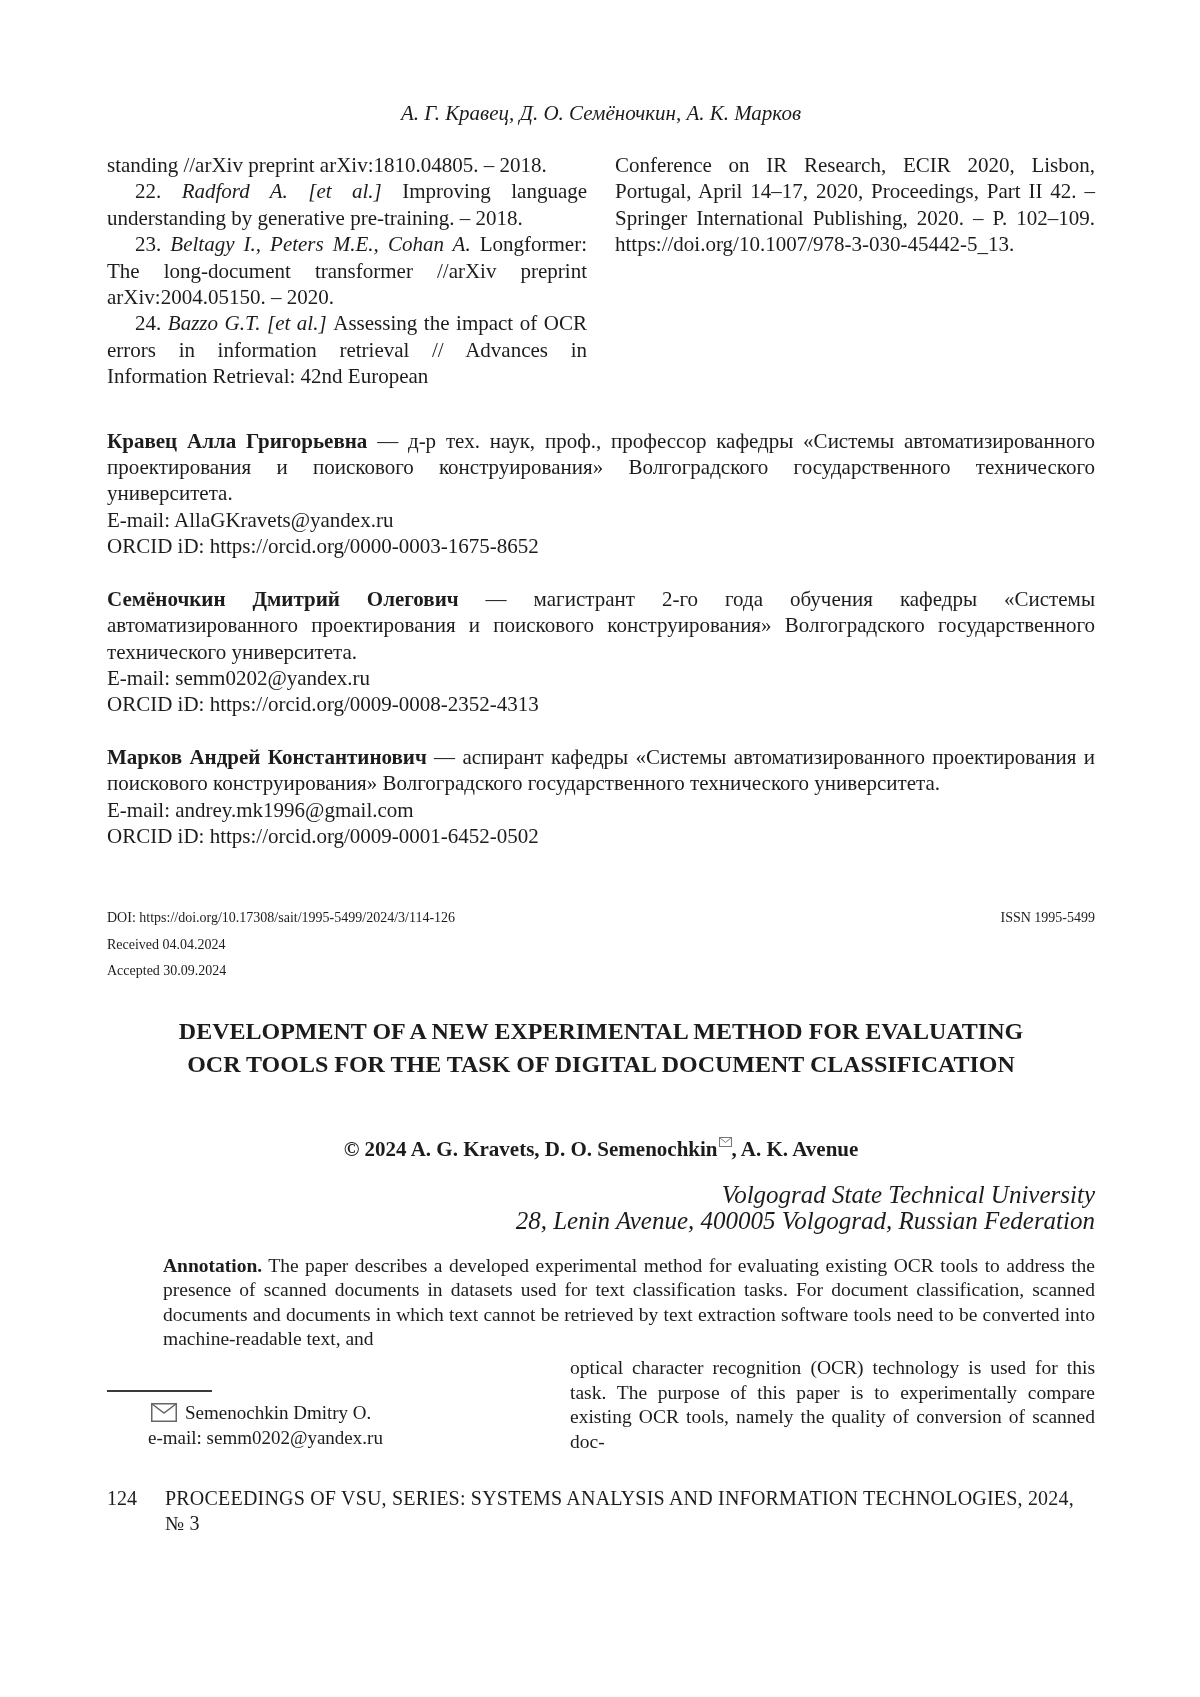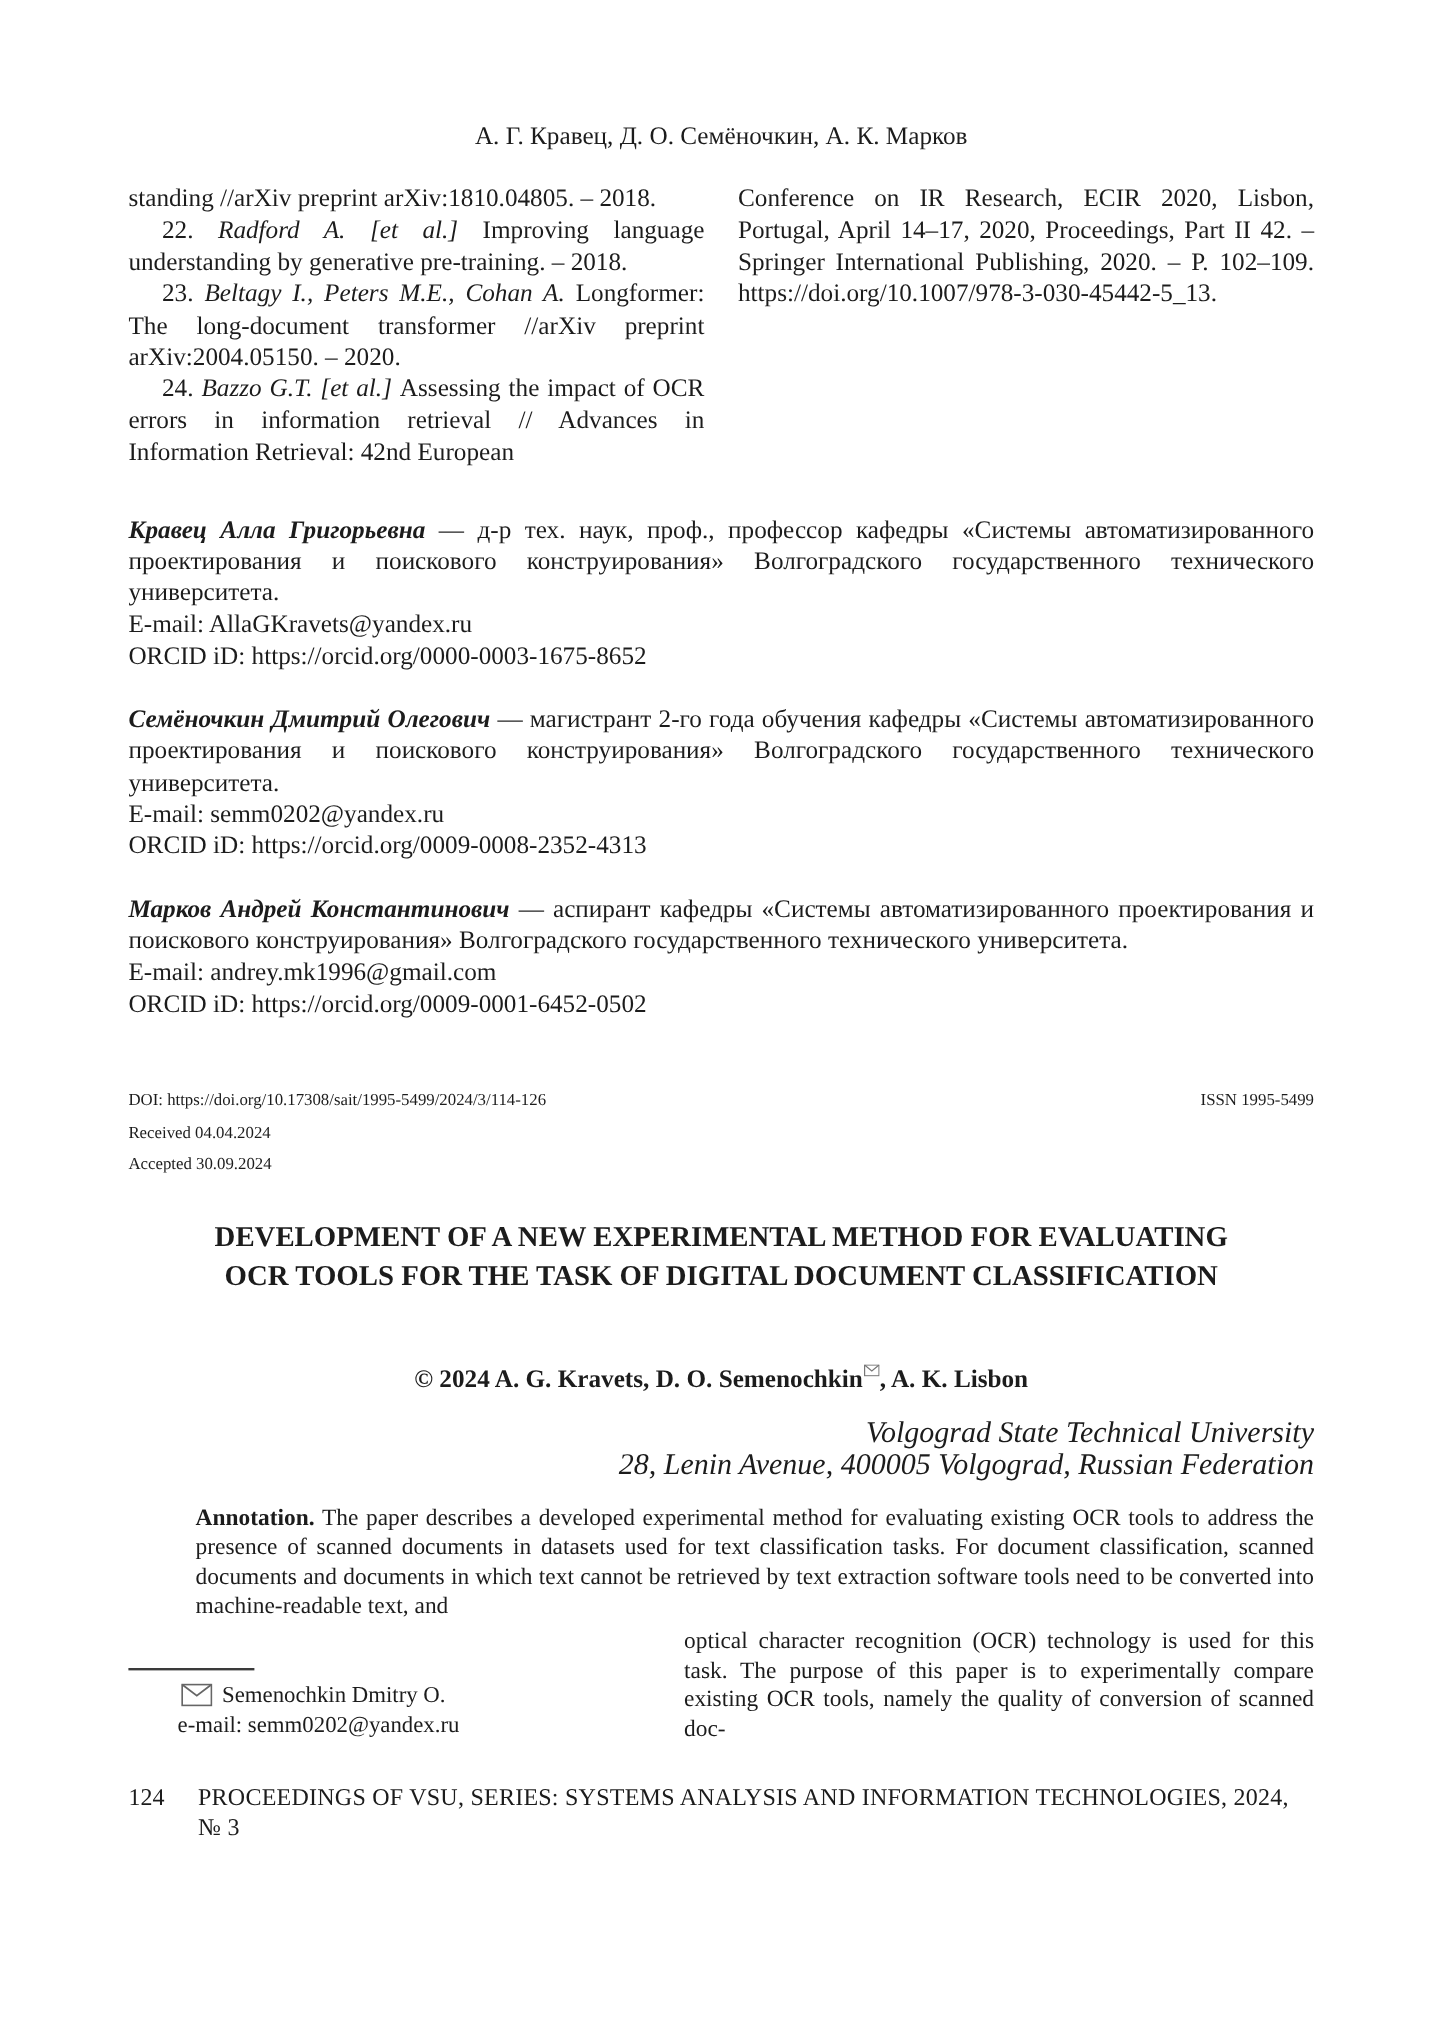--- a/index.html
+++ b/index.html
@@ -10,20 +10,21 @@
     font-family:"Liberation Serif","DejaVu Serif",serif;
     overflow:hidden;
     position:relative;
   }
   .content { width:988px; margin-left:107px; }
   p { margin:0; }
 
   .running-head {
     margin-top:100px;
     text-align:center;
+    font-style:italic;
     font-size:21px;
     line-height:26px;
   }
 
   .refs {
     margin-top:26px;
     display:flex;
     gap:28px;
     font-size:21px;
     line-height:26.4px;
@@ -32,21 +33,21 @@
   .refs p {
     text-align:justify;
     overflow-wrap:anywhere;
   }
   .refs p.indent { text-indent:28px; }
   .refs .it { font-style:italic; }
 
   .bios { margin-top:38px; font-size:21px; line-height:26.4px; }
   .bio { margin-bottom:26px; }
   .bio .bio-main { text-align:justify; }
-  .bio b { font-weight:bold;font-style:italic; }
+  .bio b { font-weight:bold; }
 
   .meta { margin-top:56px; font-size:14px; line-height:26.4px; }
   .meta .doi-row { display:flex; justify-content:space-between; }
 
   .article-title {
     margin-top:30px;
     text-align:center;
     font-weight:bold;
     font-size:24px;
     line-height:33px;
@@ -156,21 +157,21 @@
     </div>
     <p>Received 04.04.2024</p>
     <p>Accepted 30.09.2024</p>
   </div>
 
   <p class="article-title">DEVELOPMENT OF A NEW EXPERIMENTAL METHOD FOR EVALUATING OCR TOOLS FOR THE TASK OF DIGITAL DOCUMENT CLASSIFICATION</p>
 
   <p class="copyright"><span>© 2024 A. G. Kravets, D. O. Semenochkin</span><span class="sup-env"><svg class="env-svg" width="13" height="10" viewBox="0 0 26 20">
           <rect x="1" y="1" width="24" height="18" fill="none" stroke="#777" stroke-width="2"></rect>
           <path d="M1 1 L13 11 L25 1" fill="none" stroke="#777" stroke-width="2"></path>
-        </svg></span><span>, A. K. Lisbon</span></p>
+        </svg></span><span>, A. K. Avenue</span></p>
 
   <div class="affiliation">
     <p>Volgograd State Technical University</p>
     <p>28, Lenin Avenue, 400005 Volgograd, Russian Federation</p>
   </div>
 
   <p class="annotation"><b>Annotation.</b><span> The paper describes a developed experimental method for evaluating existing OCR tools to address the presence of scanned documents in datasets used for text classification tasks. For document classification, scanned documents and documents in which text cannot be retrieved by text extraction software tools need to be converted into machine-readable text, and</span></p>
 
   <div class="wrap-row">
     <div class="footnote">

